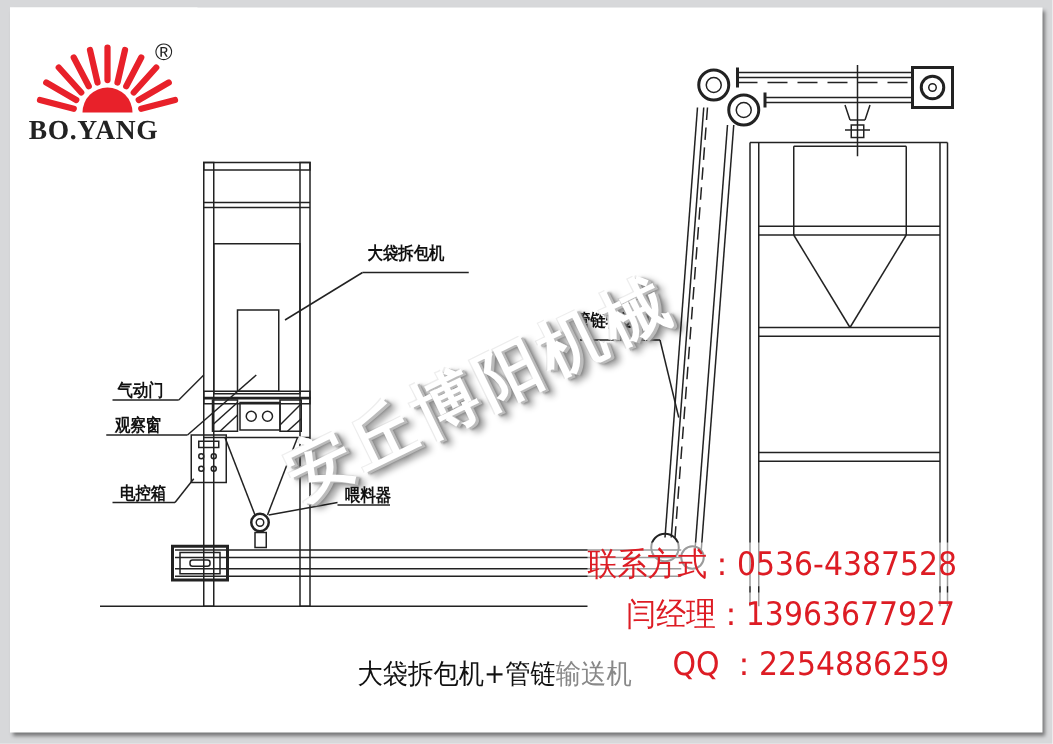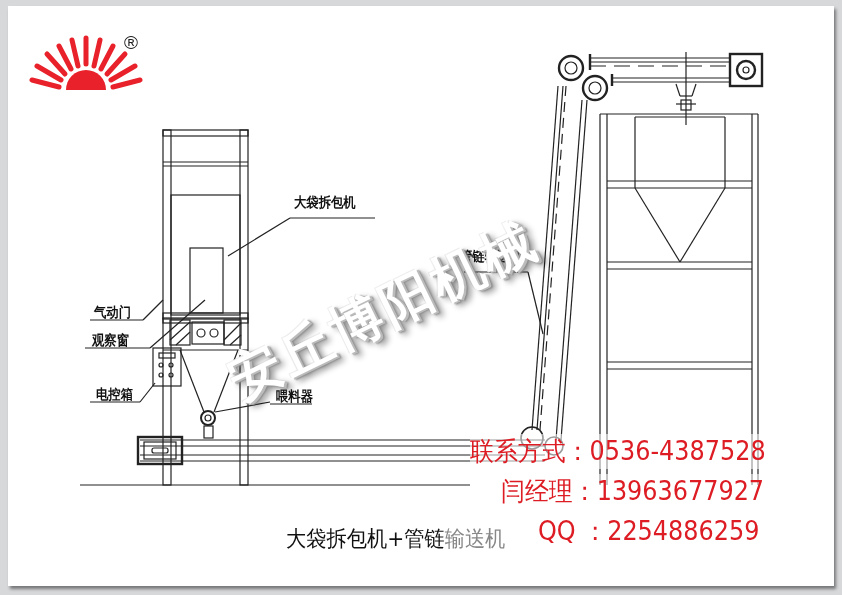--- a/index.html
+++ b/index.html
@@ -148,20 +148,21 @@
           <line x1="39" y1="40" x2="21" y2="20"></line>
           <line x1="81" y1="40" x2="99" y2="20"></line>
           <line x1="35" y1="46" x2="11" y2="32"></line>
           <line x1="85" y1="46" x2="109" y2="32"></line>
           <line x1="33" y1="53" x2="6" y2="46"></line>
           <line x1="87" y1="53" x2="114" y2="46"></line>
         </g>
       </g>
     </svg>
     <span class="logo-reg">®</span>
+    <span class="logo-text">BO.YANG</span>
   </div>
 
   <span class="lbl" style="left:286px;top:188px;">大袋拆包机</span>
   <span class="lbl" style="left:86px;top:298px;">气动门</span>
   <span class="lbl" style="left:84px;top:326px;">观察窗</span>
   <span class="lbl" style="left:88px;top:380px;">电控箱</span>
   <span class="lbl" style="left:268px;top:382px;">喂料器</span>
   <span class="lbl" style="left:452px;top:242px;">管链输送机</span>
 
   <div class="watermark">安丘博阳机械</div>

